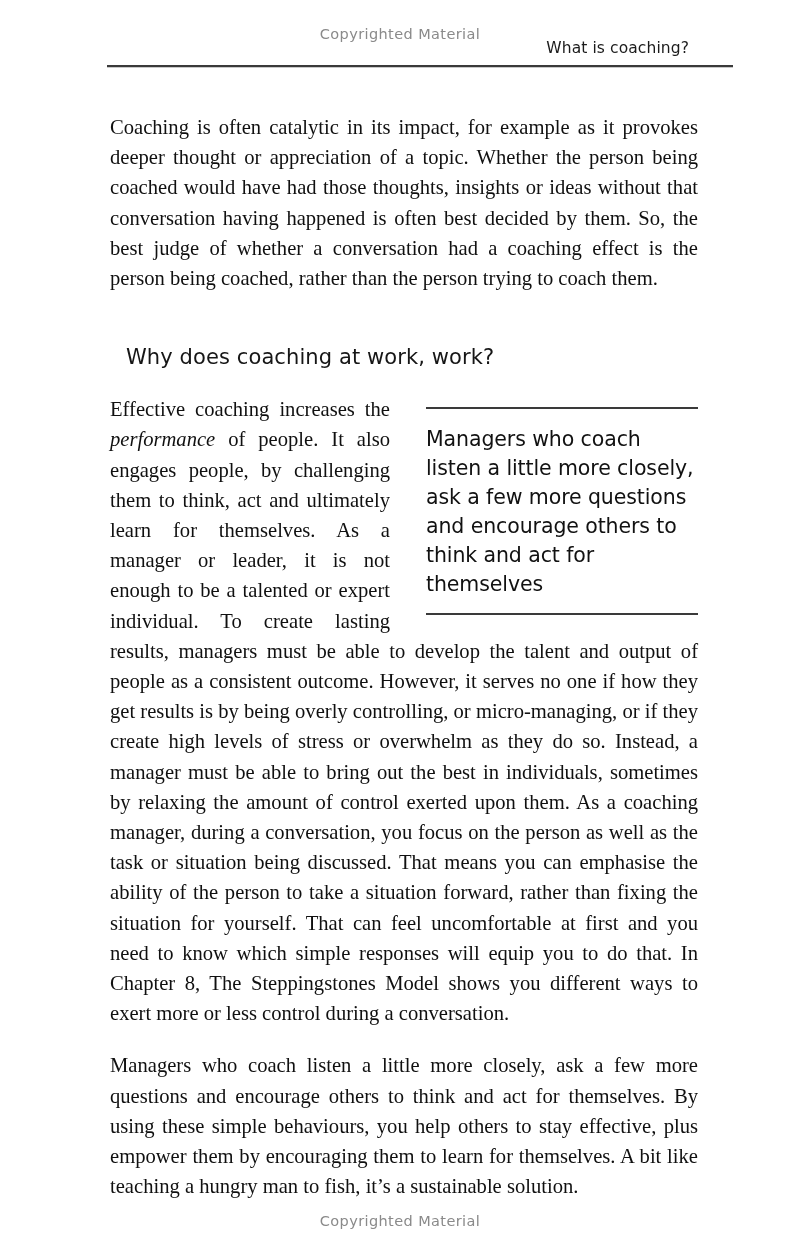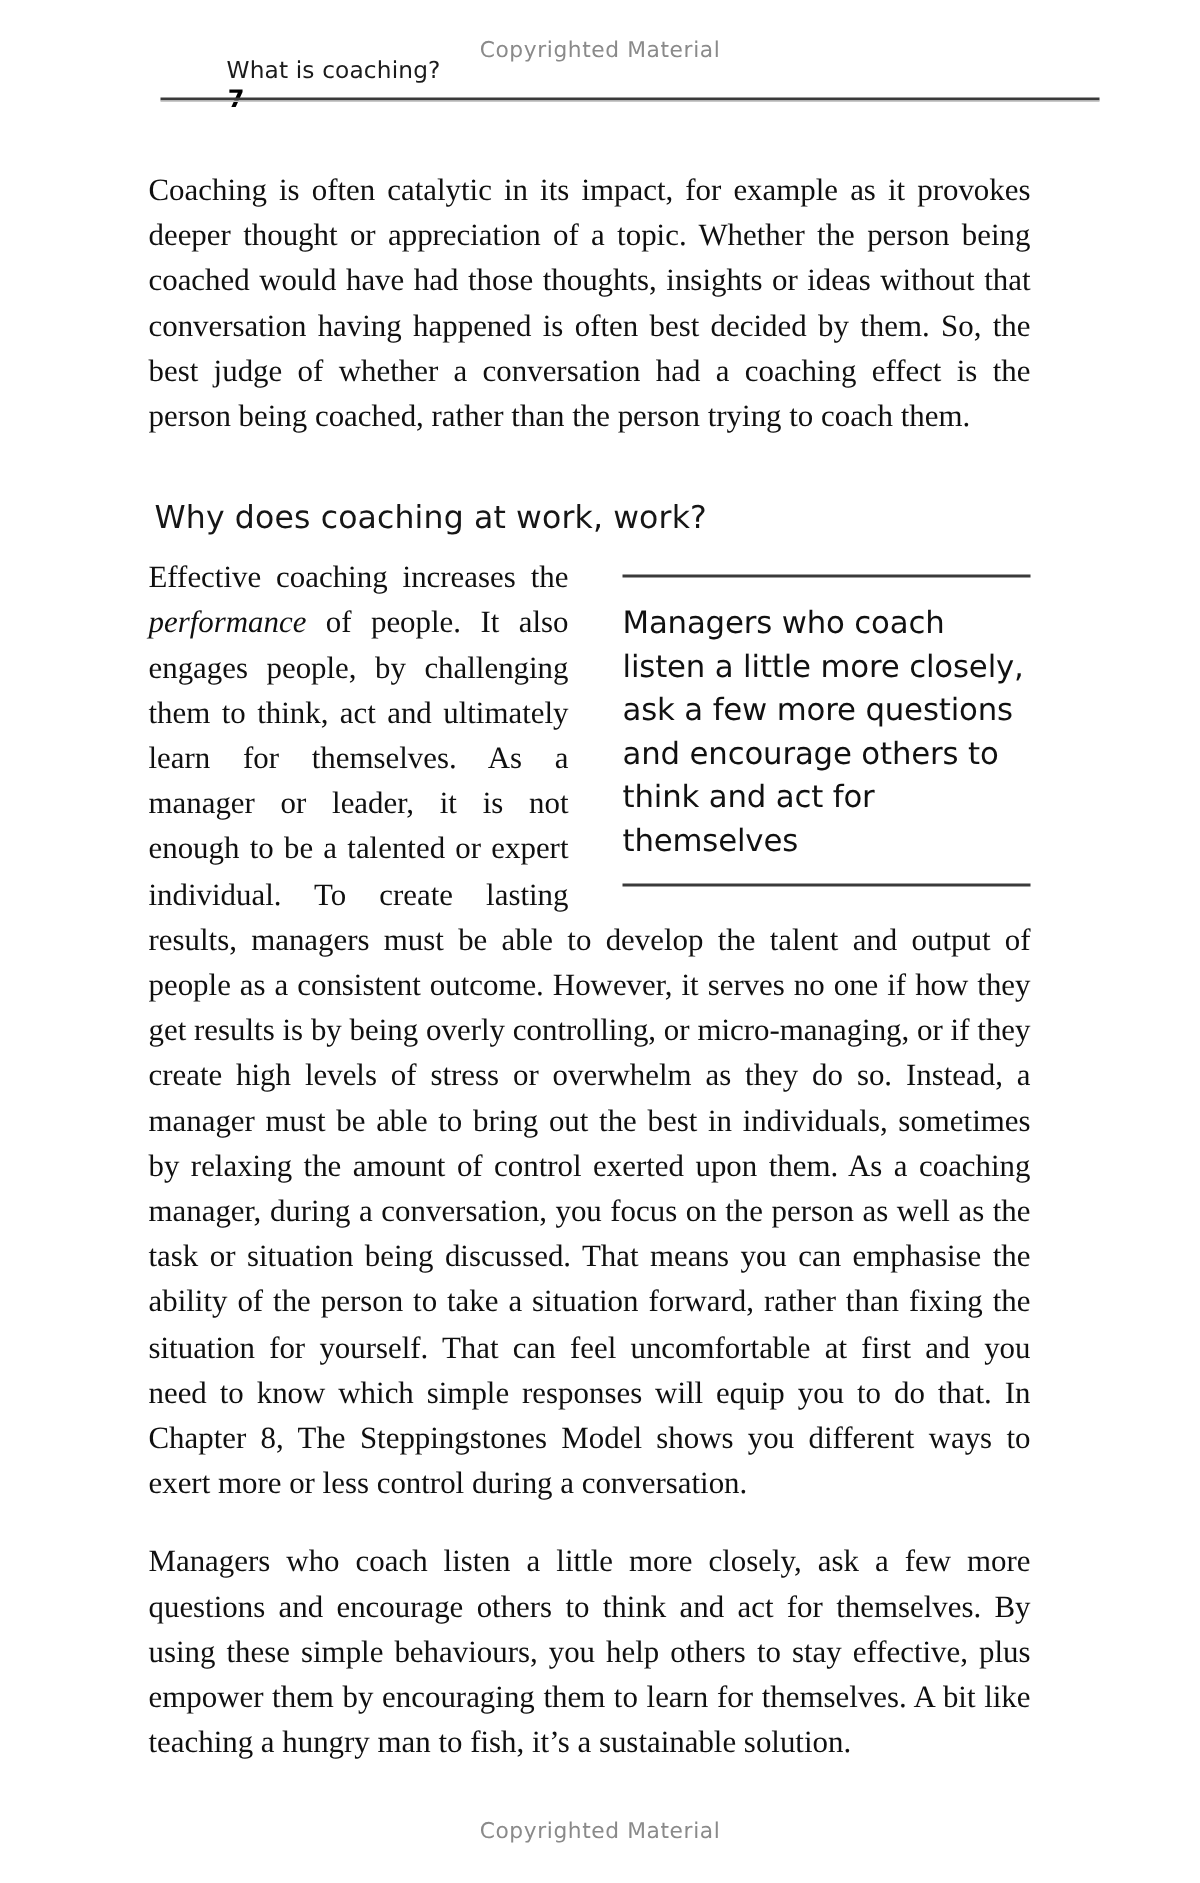--- a/index.html
+++ b/index.html
@@ -31,21 +31,20 @@
   }
   .running-head {
     position: absolute;
     top: 38px;
     left: 107px;
     width: 638px;
     display: flex;
     justify-content: flex-end;
     align-items: baseline;
     font-family: "DejaVu Sans", "Liberation Sans", sans-serif;
-    flex-direction: column;
   }
   .running-head .chapter-title {
     font-size: 15.5px;
     color: #1b1b1b;
     letter-spacing: 0.1px;
   }
   .running-head .folio {
     font-size: 16px;
     font-weight: bold;
     color: #000000;
@@ -67,40 +66,40 @@
     left: 0;
     top: 2px;
     width: 100%;
     height: 1px;
     background: #c9c9c9;
   }
 
   
   .body-col {
     position: absolute;
-    left: 99px;
+    left: 110px;
     width: 588px;
     top: 112px;
   }
   p.para {
     margin: 0;
     font-size: 20.6px;
     line-height: 30.2px;
     text-align: justify;
     text-justify: inter-word;
     hyphens: manual;
     color: #101010;
   }
 
   .section-heading {
     font-family: "DejaVu Sans", "Liberation Sans", sans-serif;
     font-size: 21px;
     font-weight: normal;
     color: #161616;
-    margin: 4px;
+    margin: 16px;
     letter-spacing: 0.1px;
   }
 
   
   .gap-after-p1 { height: 36px; }
   .gap-after-head { height: 9px; }
   .gap-before-last { height: 22px; }
 
   
   .wrap-zone {

